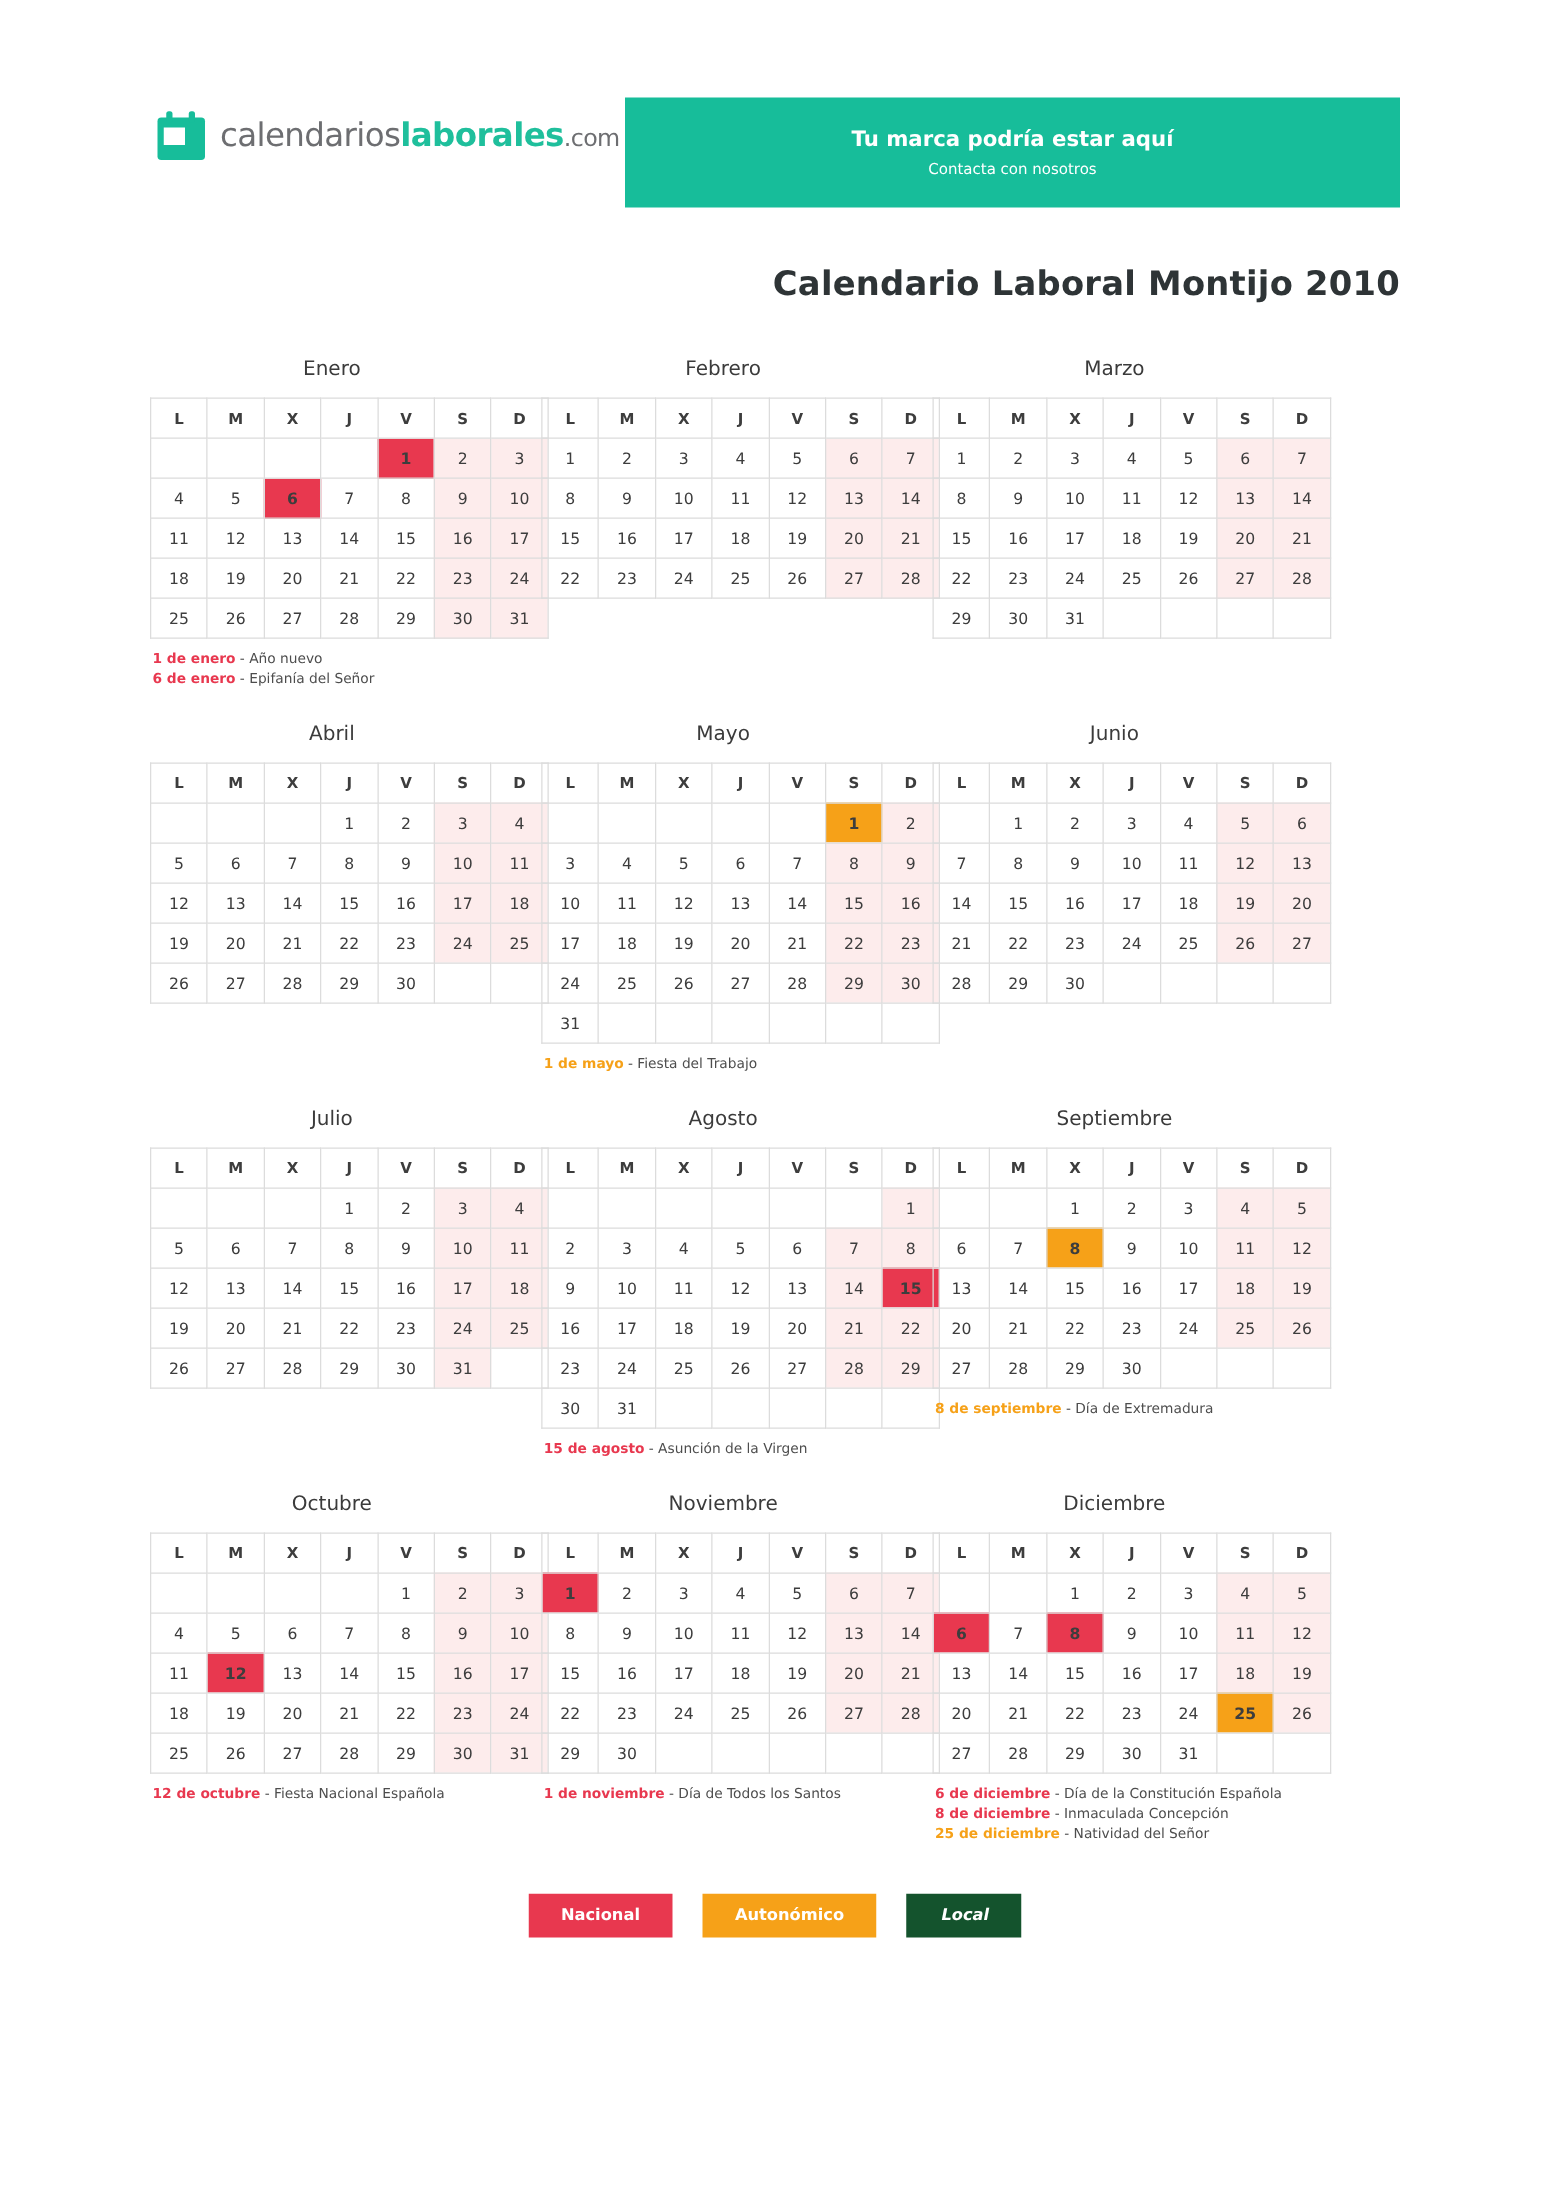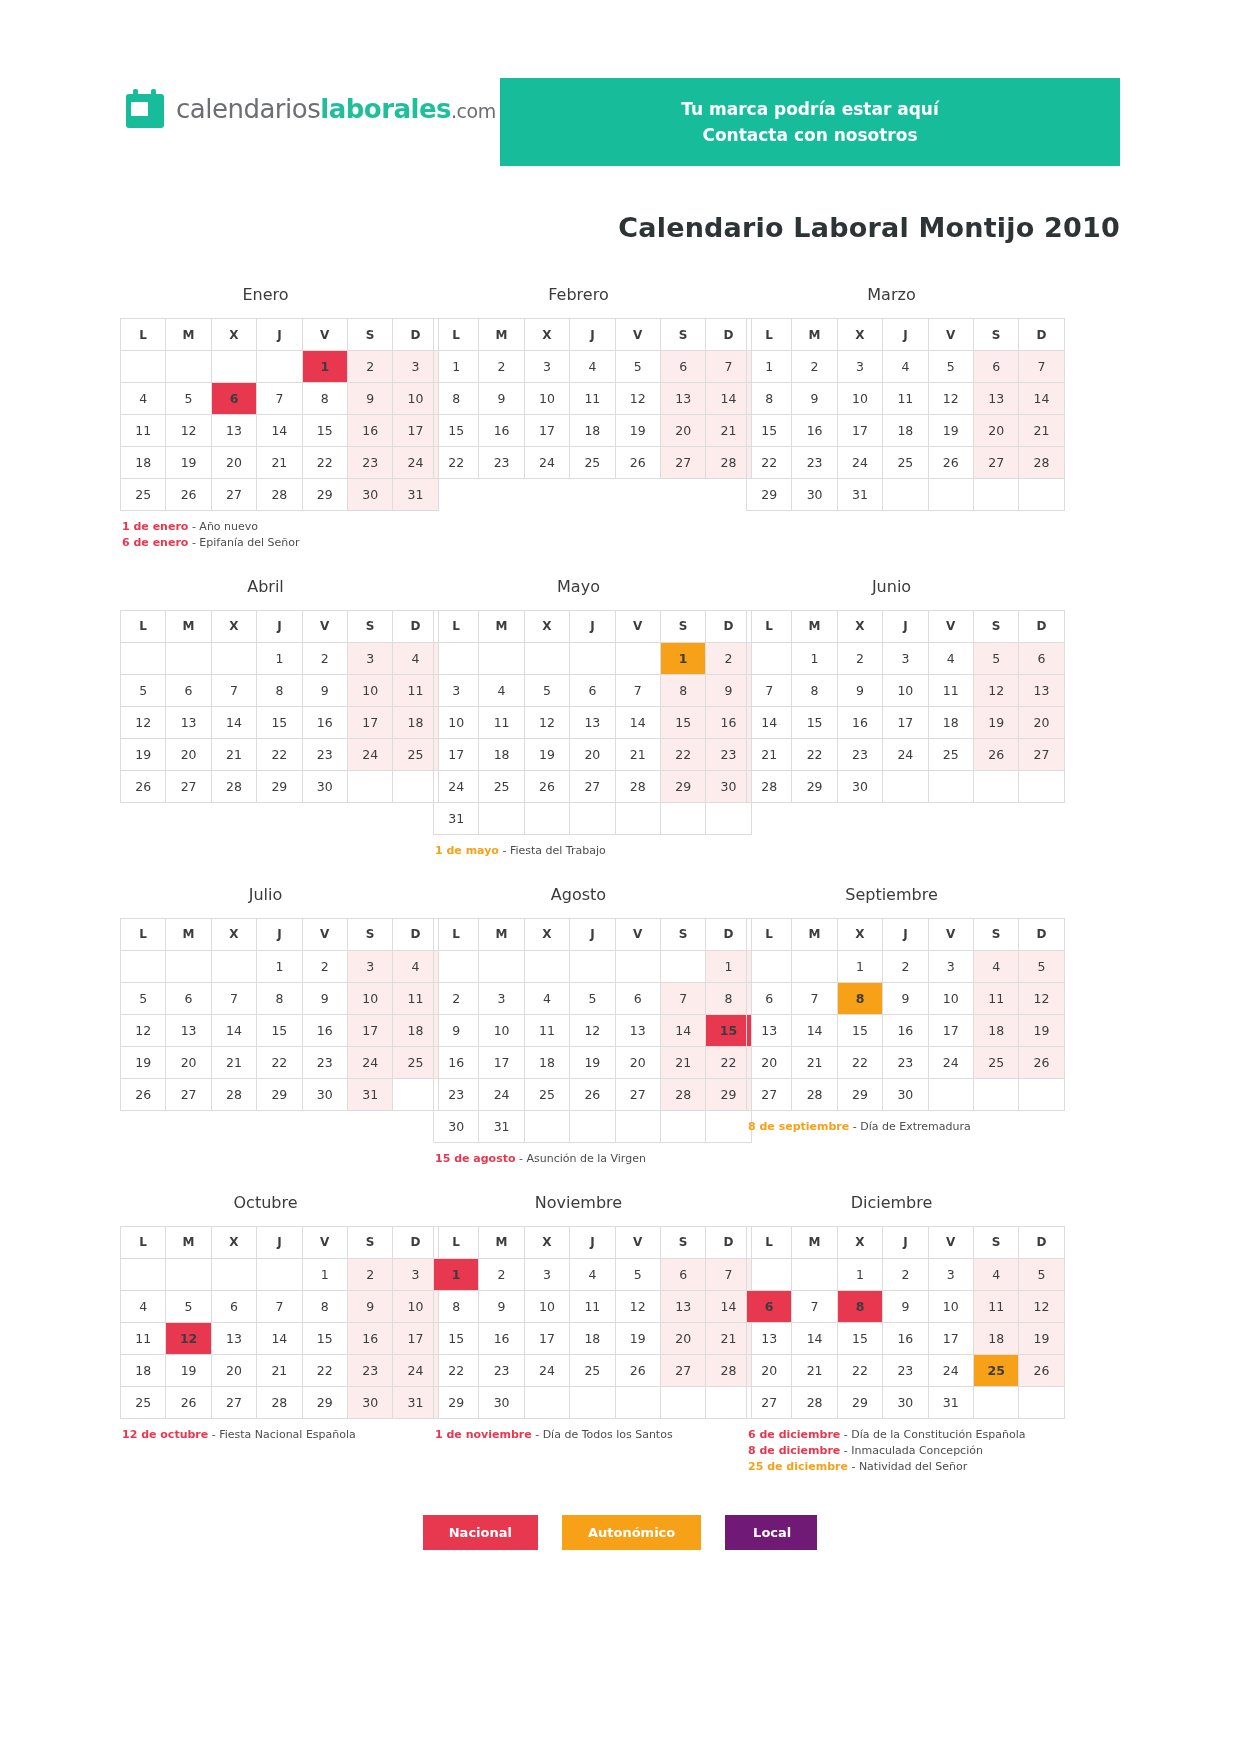--- a/index.html
+++ b/index.html
@@ -20,21 +20,21 @@
   .logo-text .c1 { color: #6d6e71; font-weight: 400; }
   .logo-text .c2 { color: #1fbf9c; font-weight: 700; }
   .logo-text .c3 { color: #6d6e71; font-size: 19px; font-weight: 400; }
 
   .banner {
     width: 620px; height: 88px; background: #17bd9a; color: #fff;
     display: flex; flex-direction: column; align-items: center; justify-content: center;
     margin-top: -10px;
   }
   .banner .l1 { font-size: 17px; font-weight: 700; margin-bottom: 6px; }
-  .banner .l2 { font-size: 17px; font-weight: 700; }
+  .banner .l2 { font-size: 12px; font-weight: 400; }
 
   .page-title {
     text-align: right; font-size: 27px; font-weight: 700; color: #2e3436;
     margin-top: 46px; letter-spacing: 0.2px;
   }
 
   
   .months { margin-top: 42px; }
   .row { display: flex; }
   .month { width: 291px; margin-right: 22px; }
@@ -57,21 +57,21 @@
   .note.nac b { color: #e8384f; }
   .note.aut b { color: #f6a118; }
 
   .spacer { height: 26px; }
 
   
   .legend { display: flex; justify-content: center; gap: 24px; margin-top: 40px; }
   .chip { color: #fff; font-size: 13px; font-weight: 700; padding: 10px 26px; min-width: 92px; text-align: right; }
   .chip.nac { background: #e8384f; }
   .chip.aut { background: #f6a118; }
-  .chip.loc { background: #701a75; }
+  .chip.loc { background: #14532d; font-style: italic; }
 </style>
 </head>
 <body>
 
 <div class="page">
 
   <div class="header">
     <div class="logo">
       <span class="logo-mark">
         <svg width="42" height="42" viewBox="0 0 42 42">

